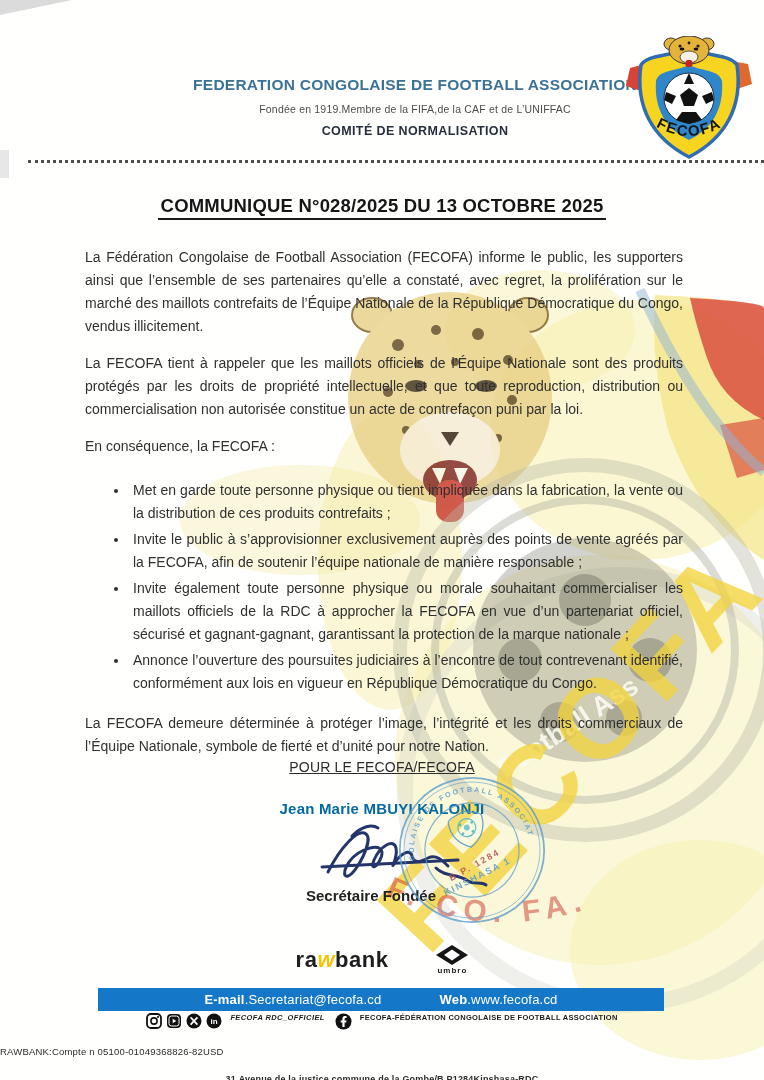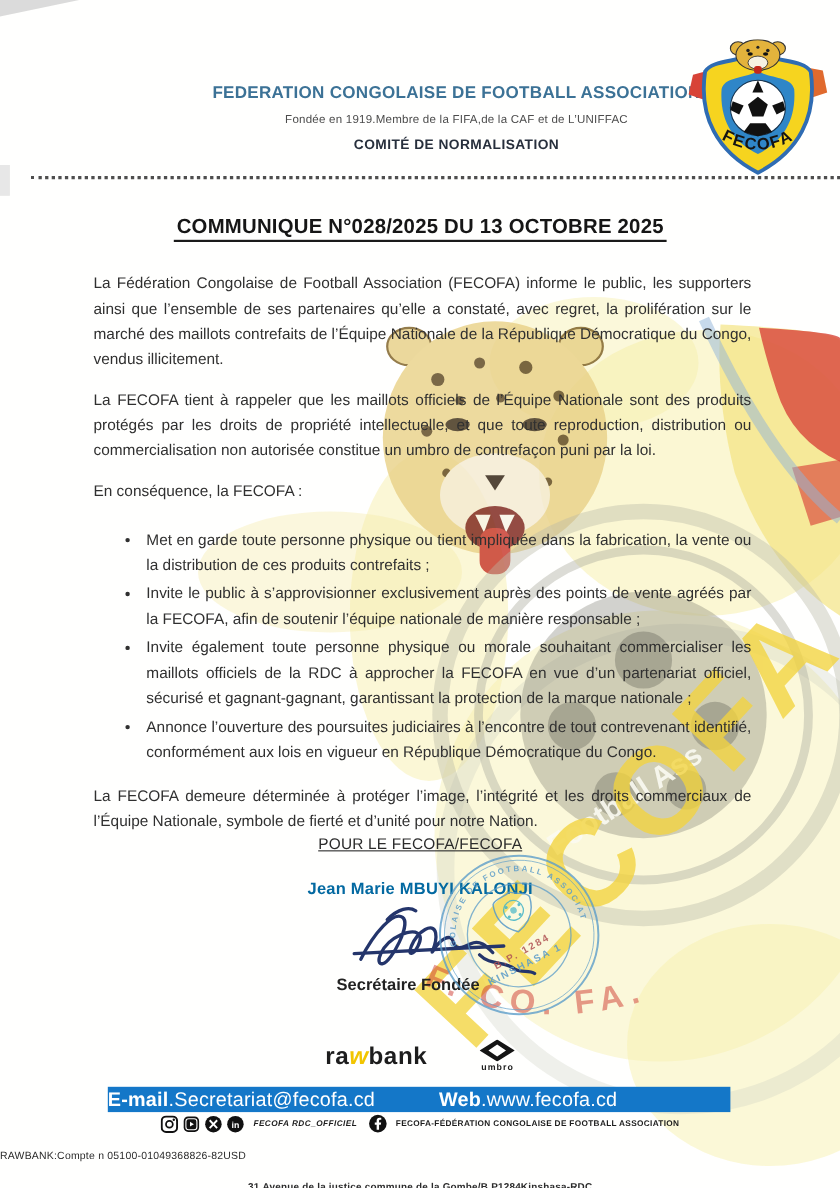--- a/index.html
+++ b/index.html
@@ -50,26 +50,26 @@
 
   
   .sponsors { position:absolute; top:945px; left:0; width:100%; z-index:1;
     display:flex; justify-content:center; align-items:center; gap:48px; }
   .rawbank { font-size:22px; font-weight:bold; color:#1d1d1d; letter-spacing:.5px; }
   .rawbank .accent { color:#f2c500; font-style:italic; }
   .umbro { display:flex; flex-direction:column; align-items:center; gap:1px; }
   .umbro-text { font-size:8px; font-weight:bold; color:#1d1d1d; letter-spacing:1px; }
 
   .contact-bar { position:absolute; top:988px; left:98px; width:566px; height:23px; z-index:1;
-    background:#1477c8; color:#fff; display:flex; justify-content:flex-start; align-items:center; gap:58px;
-    font-size:18px; letter-spacing:.2px; }
+    background:#1477c8; color:#fff; display:flex; justify-content:center; align-items:center; gap:58px;
+    font-size:13px; letter-spacing:.2px; }
   .contact-bar b { font-weight:bold; }
 
   .social-row { position:absolute; top:1013px; left:0; width:100%; z-index:1;
-    display:flex; justify-content:center; align-items:center; gap:4px; }
+    display:flex; justify-content:center; gap:4px; }
   .social-row .icon { display:inline-flex; }
   .social-handle { font-size:7.5px; font-weight:bold; color:#1c1c1c; letter-spacing:.4px; margin:0 6px 0 4px;font-style:italic; }
   .facebook-page { font-size:7.5px; font-weight:bold; color:#1c1c1c; letter-spacing:.3px; margin-left:4px; }
 
   .address-line { position:absolute; top:1034px; left:0; width:100%; text-align:center; z-index:1;
     font-size:9px; font-weight:bold; color:#2b2b2b; letter-spacing:.2px;margin-top:40px; }
   .bank-line { position:absolute; top:1046px; left:0; width:100%; text-align:left; z-index:1;
     font-size:9.5px; font-weight:normal; color:#2b2b2b; letter-spacing:.2px; }
 </style>
 </head>
@@ -177,21 +177,21 @@
   </div>
 
   <div class="dotted-line"></div>
 
   <div class="doc-title">
     <span>COMMUNIQUE N°028/2025 DU 13 OCTOBRE 2025</span>
   </div>
 
   <div class="content">
     <p>La Fédération Congolaise de Football Association (FECOFA) informe le public, les supporters ainsi que l’ensemble de ses partenaires qu’elle a constaté, avec regret, la prolifération sur le marché des maillots contrefaits de l’Équipe Nationale de la République Démocratique du Congo, vendus illicitement.</p>
-    <p>La FECOFA tient à rappeler que les maillots officiels de l’Équipe Nationale sont des produits protégés par les droits de propriété intellectuelle, et que toute reproduction, distribution ou commercialisation non autorisée constitue un umbro de contrefaçon puni par la loi.</p>
+    <p>La FECOFA tient à rappeler que les maillots officiels de l’Équipe Nationale sont des produits protégés par les droits de propriété intellectuelle, et que toute reproduction, distribution ou commercialisation non autorisée constitue un acte de contrefaçon puni par la loi.</p>
     <p class="consequence">En conséquence, la FECOFA :</p>
     <ul>
       <li>Met en garde toute personne physique ou tient impliquée dans la fabrication, la vente ou la distribution de ces produits contrefaits ;</li>
       <li>Invite le public à s’approvisionner exclusivement auprès des points de vente agréés par la FECOFA, afin de soutenir l’équipe nationale de manière responsable ;</li>
       <li>Invite également toute personne physique ou morale souhaitant commercialiser les maillots officiels de la RDC à approcher la FECOFA en vue d’un partenariat officiel, sécurisé et gagnant-gagnant, garantissant la protection de la marque nationale ;</li>
       <li>Annonce l’ouverture des poursuites judiciaires à l’encontre de tout contrevenant identifié, conformément aux lois en vigueur en République Démocratique du Congo.</li>
     </ul>
     <p>La FECOFA demeure déterminée à protéger l’image, l’intégrité et les droits commerciaux de l’Équipe Nationale, symbole de fierté et d’unité pour notre Nation.</p>
   </div>
 

